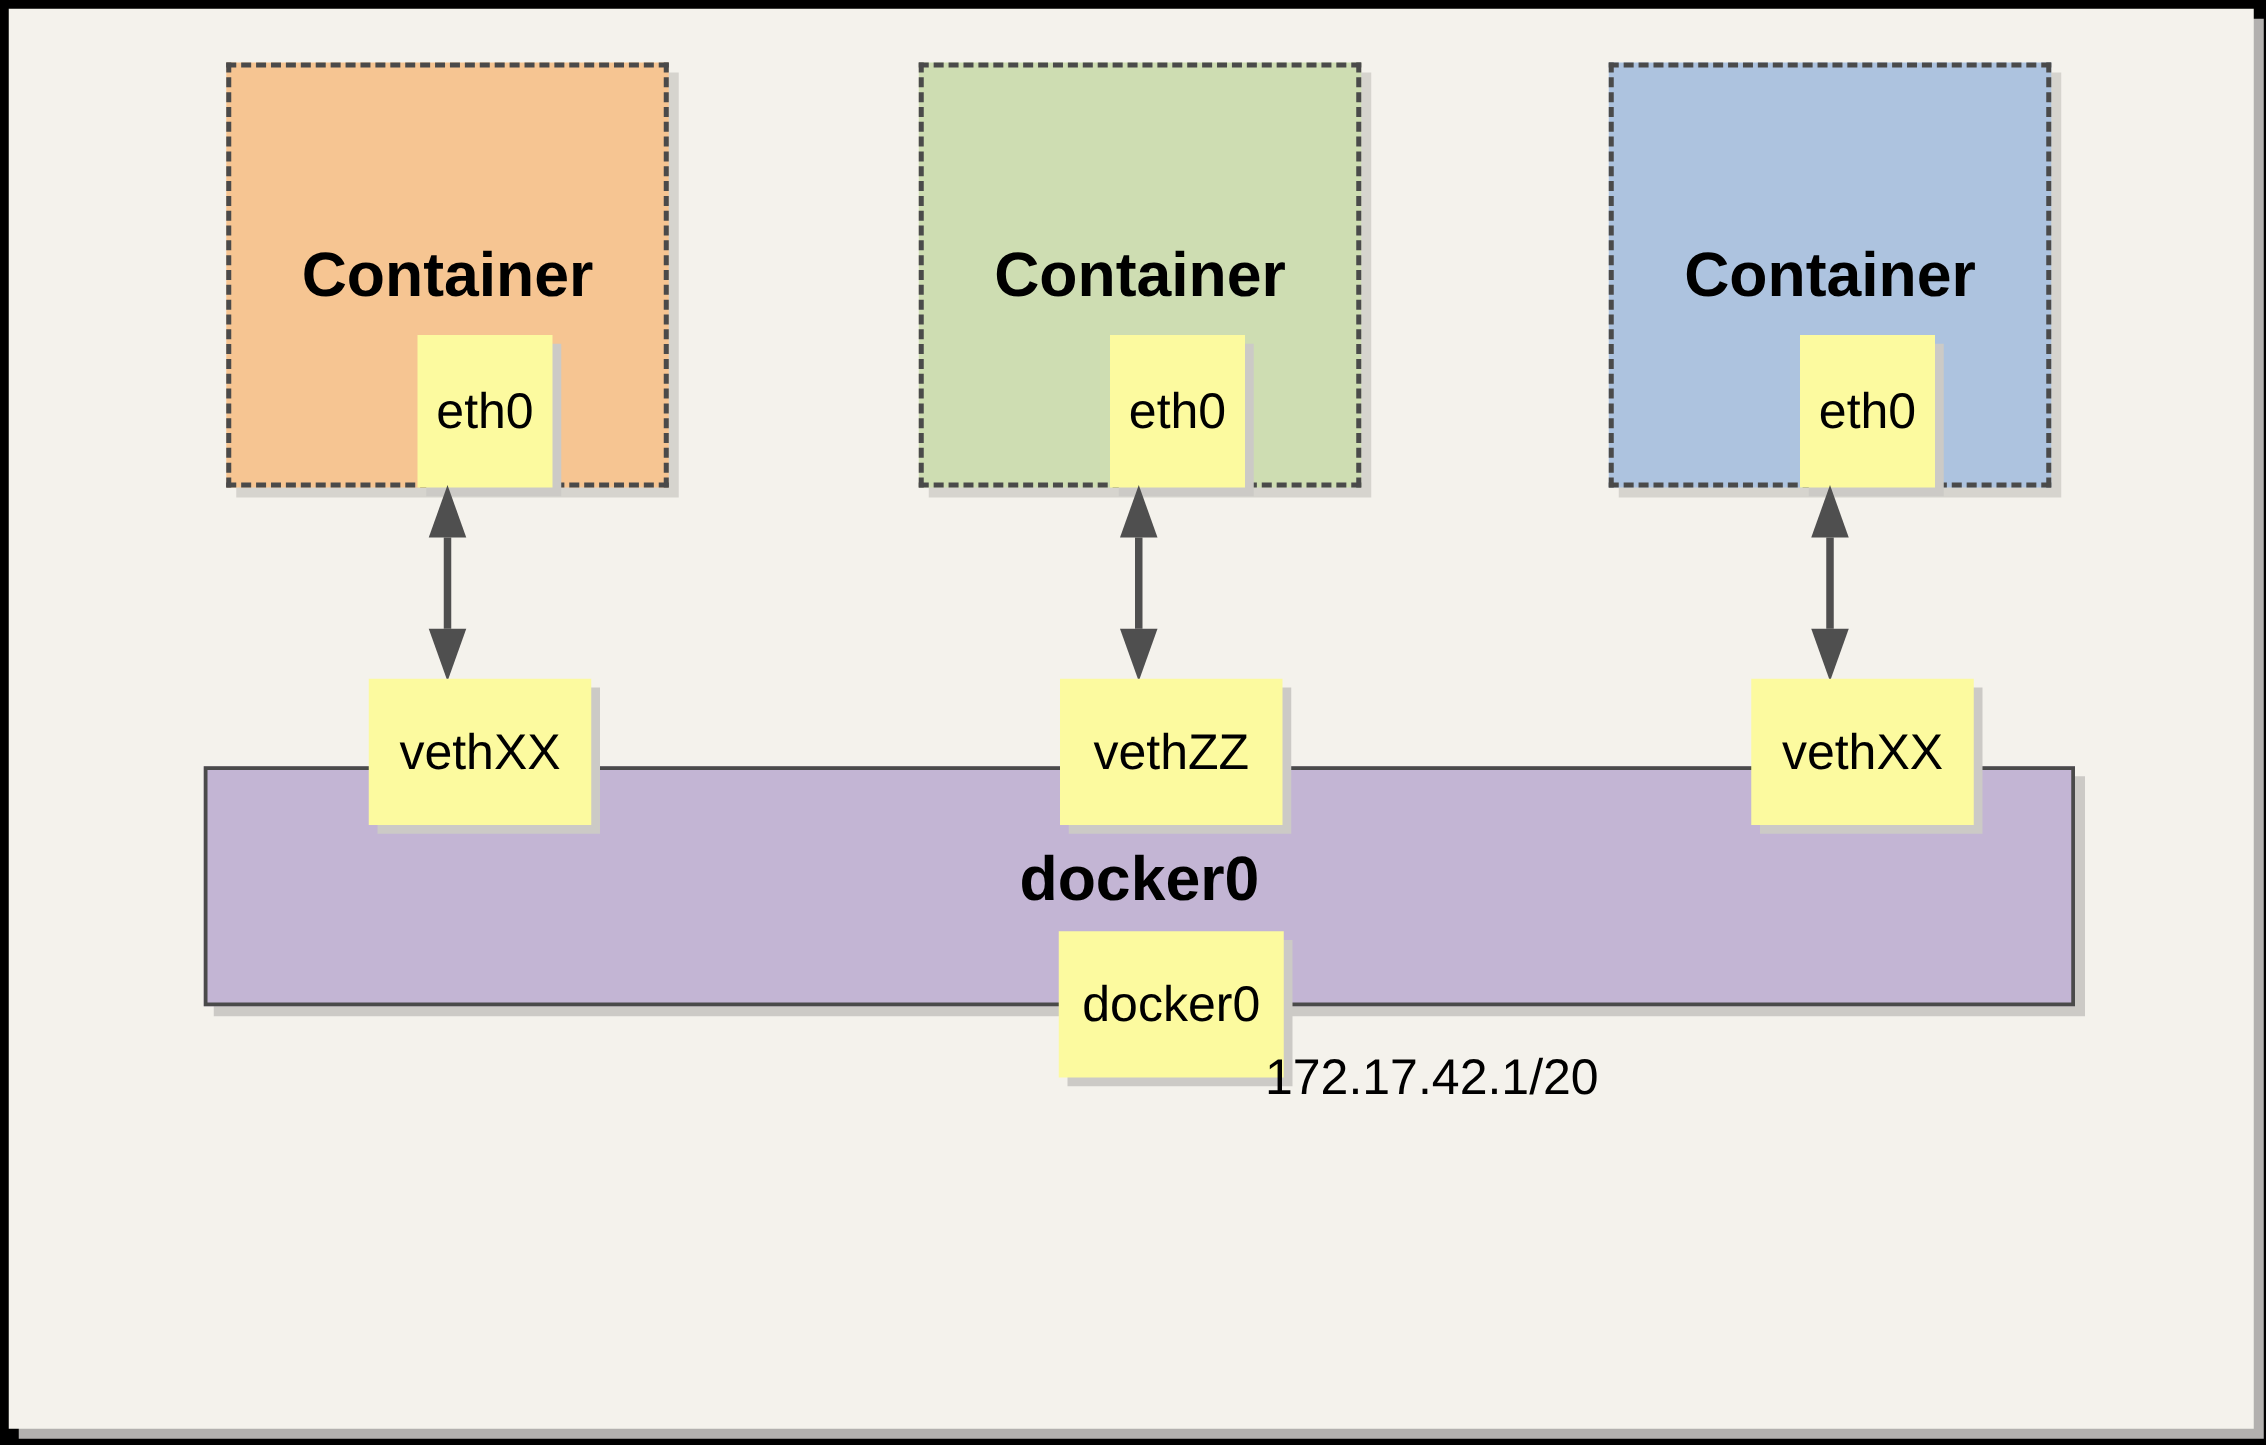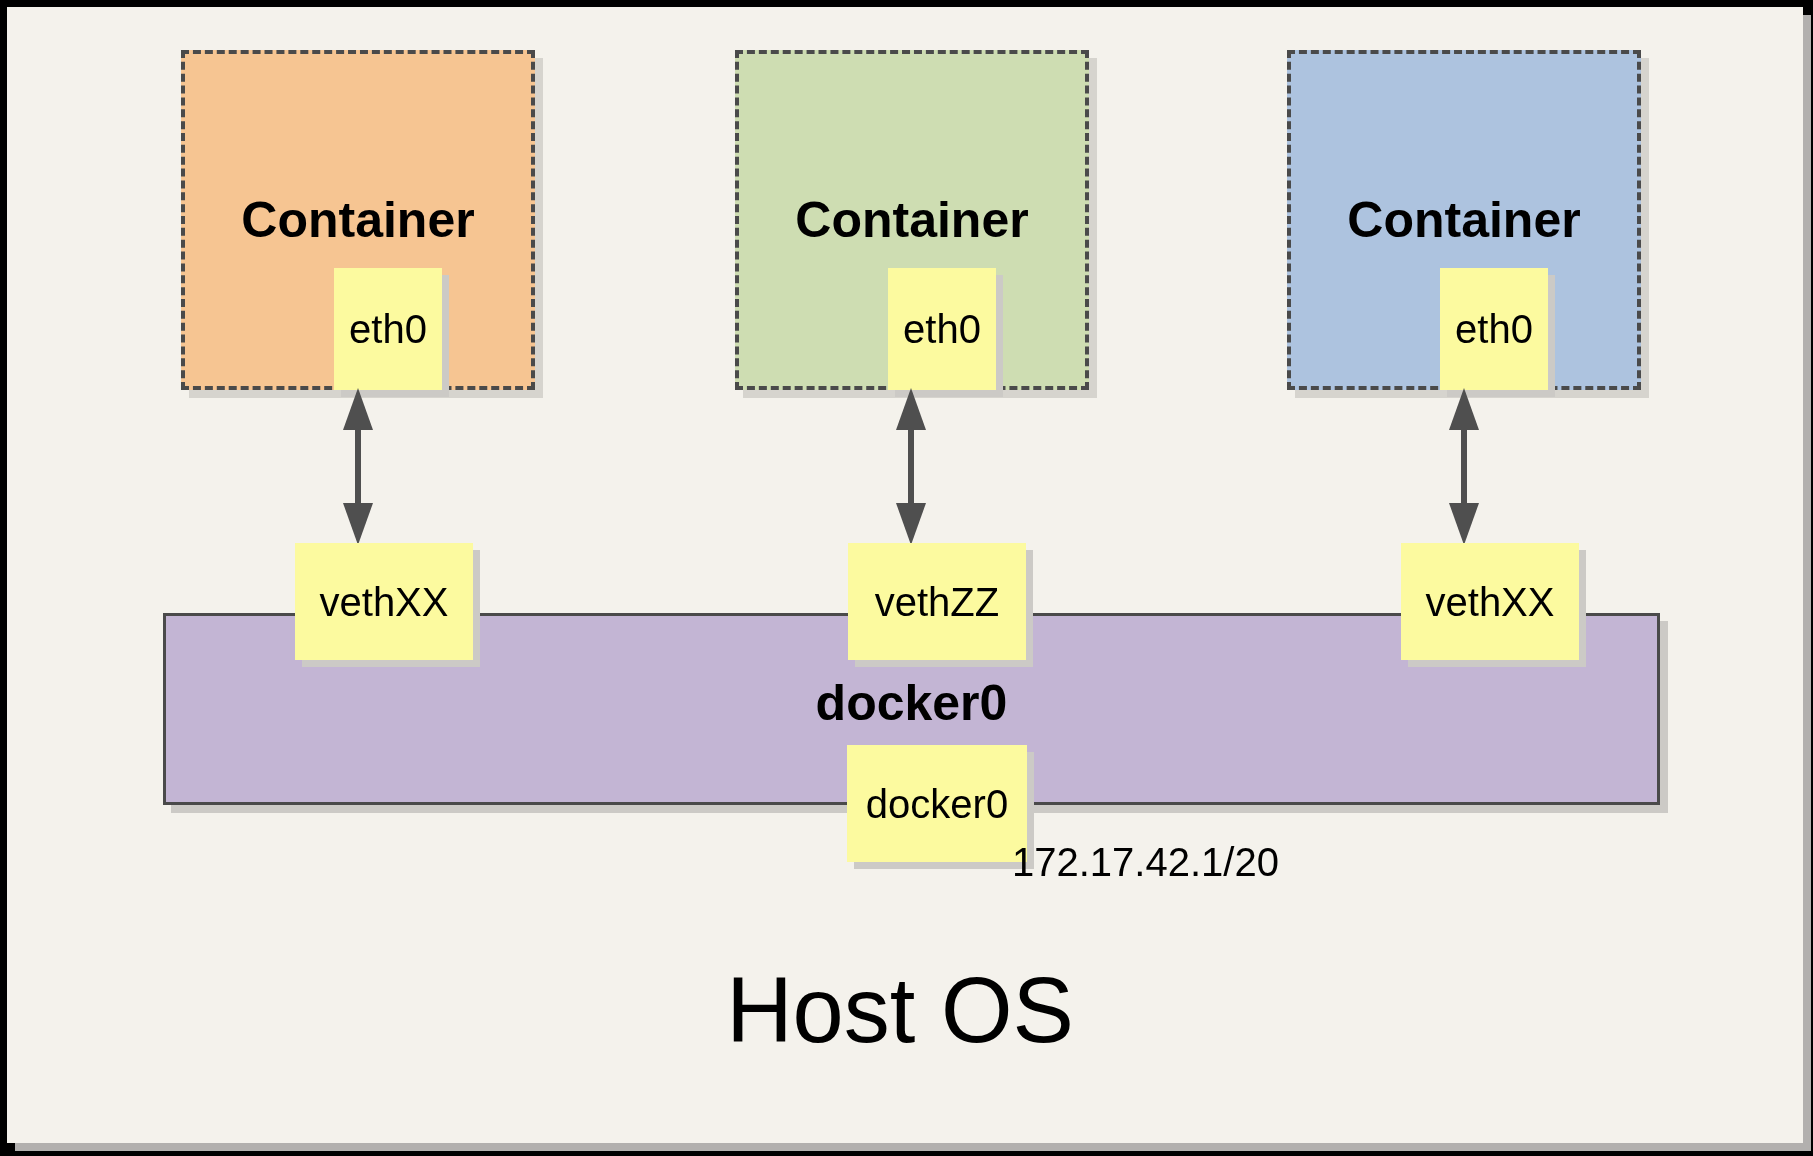--- a/index.html
+++ b/index.html
@@ -106,15 +106,14 @@
   </div>
   <div class="note veth-box v3">
     <span>vethXX</span>
   </div>
 
   <div class="note docker0-box">
     <span>docker0</span>
   </div>
   <div class="ip-label">172.17.42.1/20</div>
 
-  <div class="host-label">Host OS</div>
 
 </div>
 
 </body></html>

